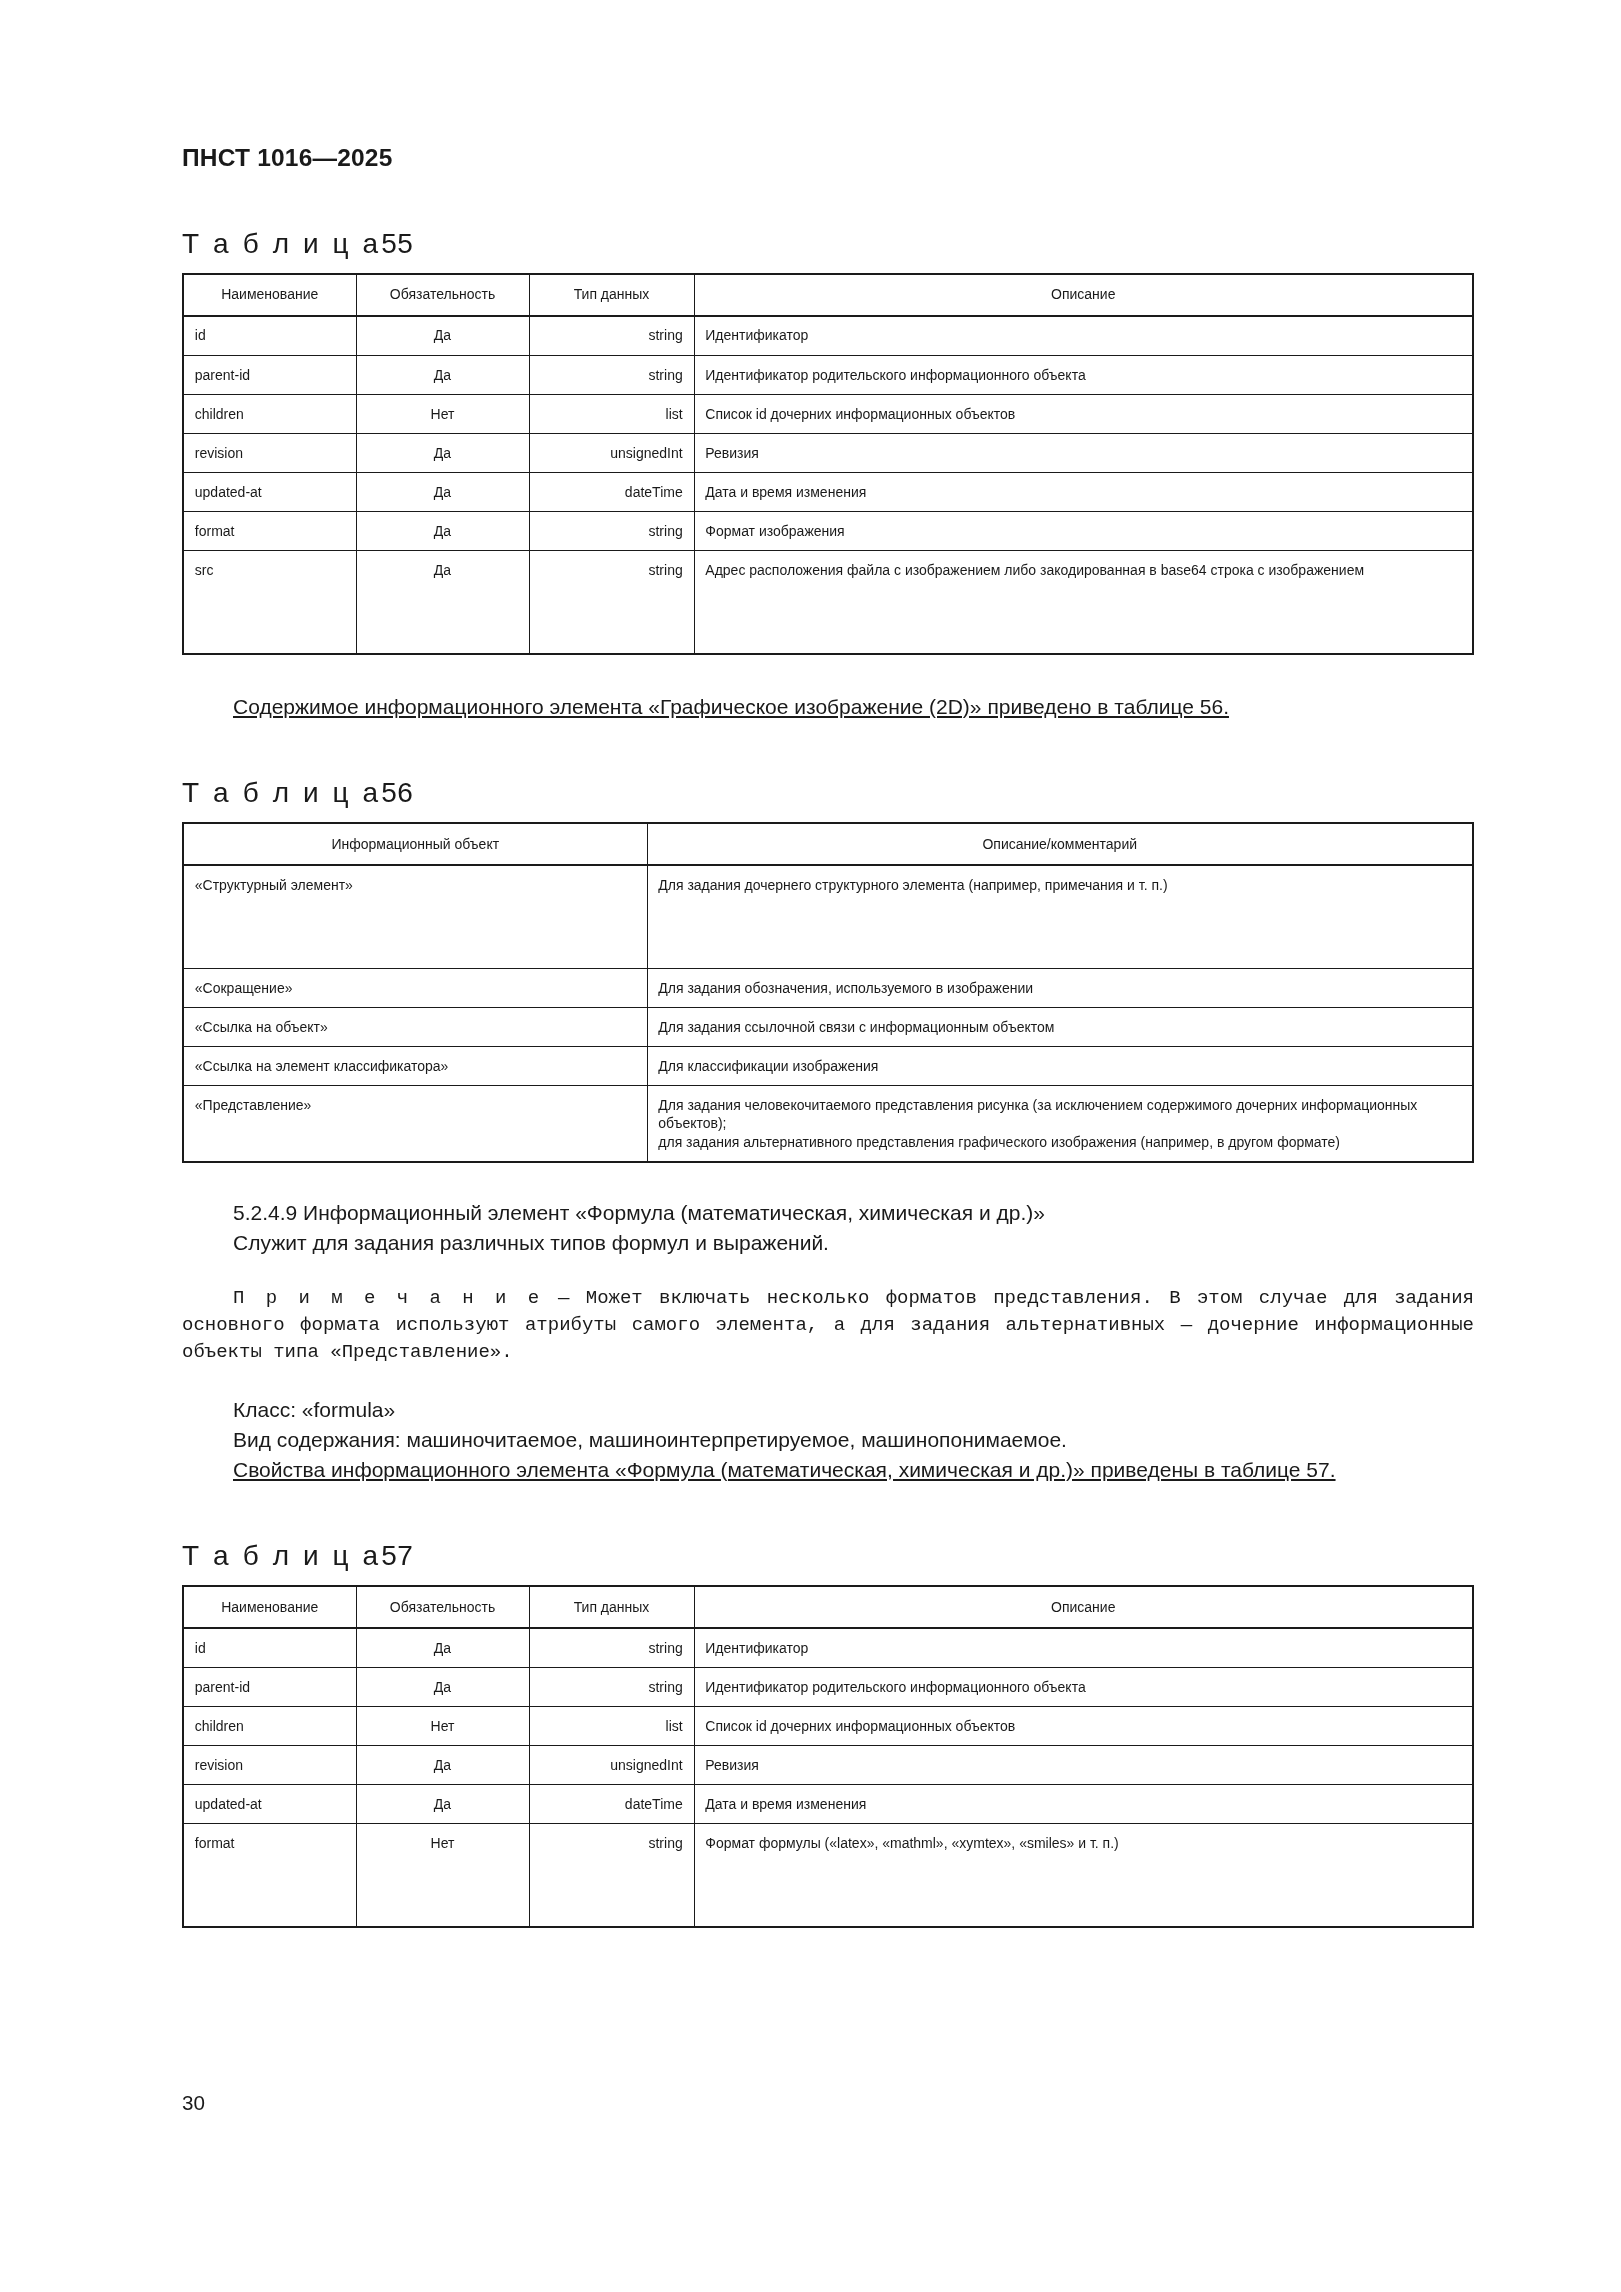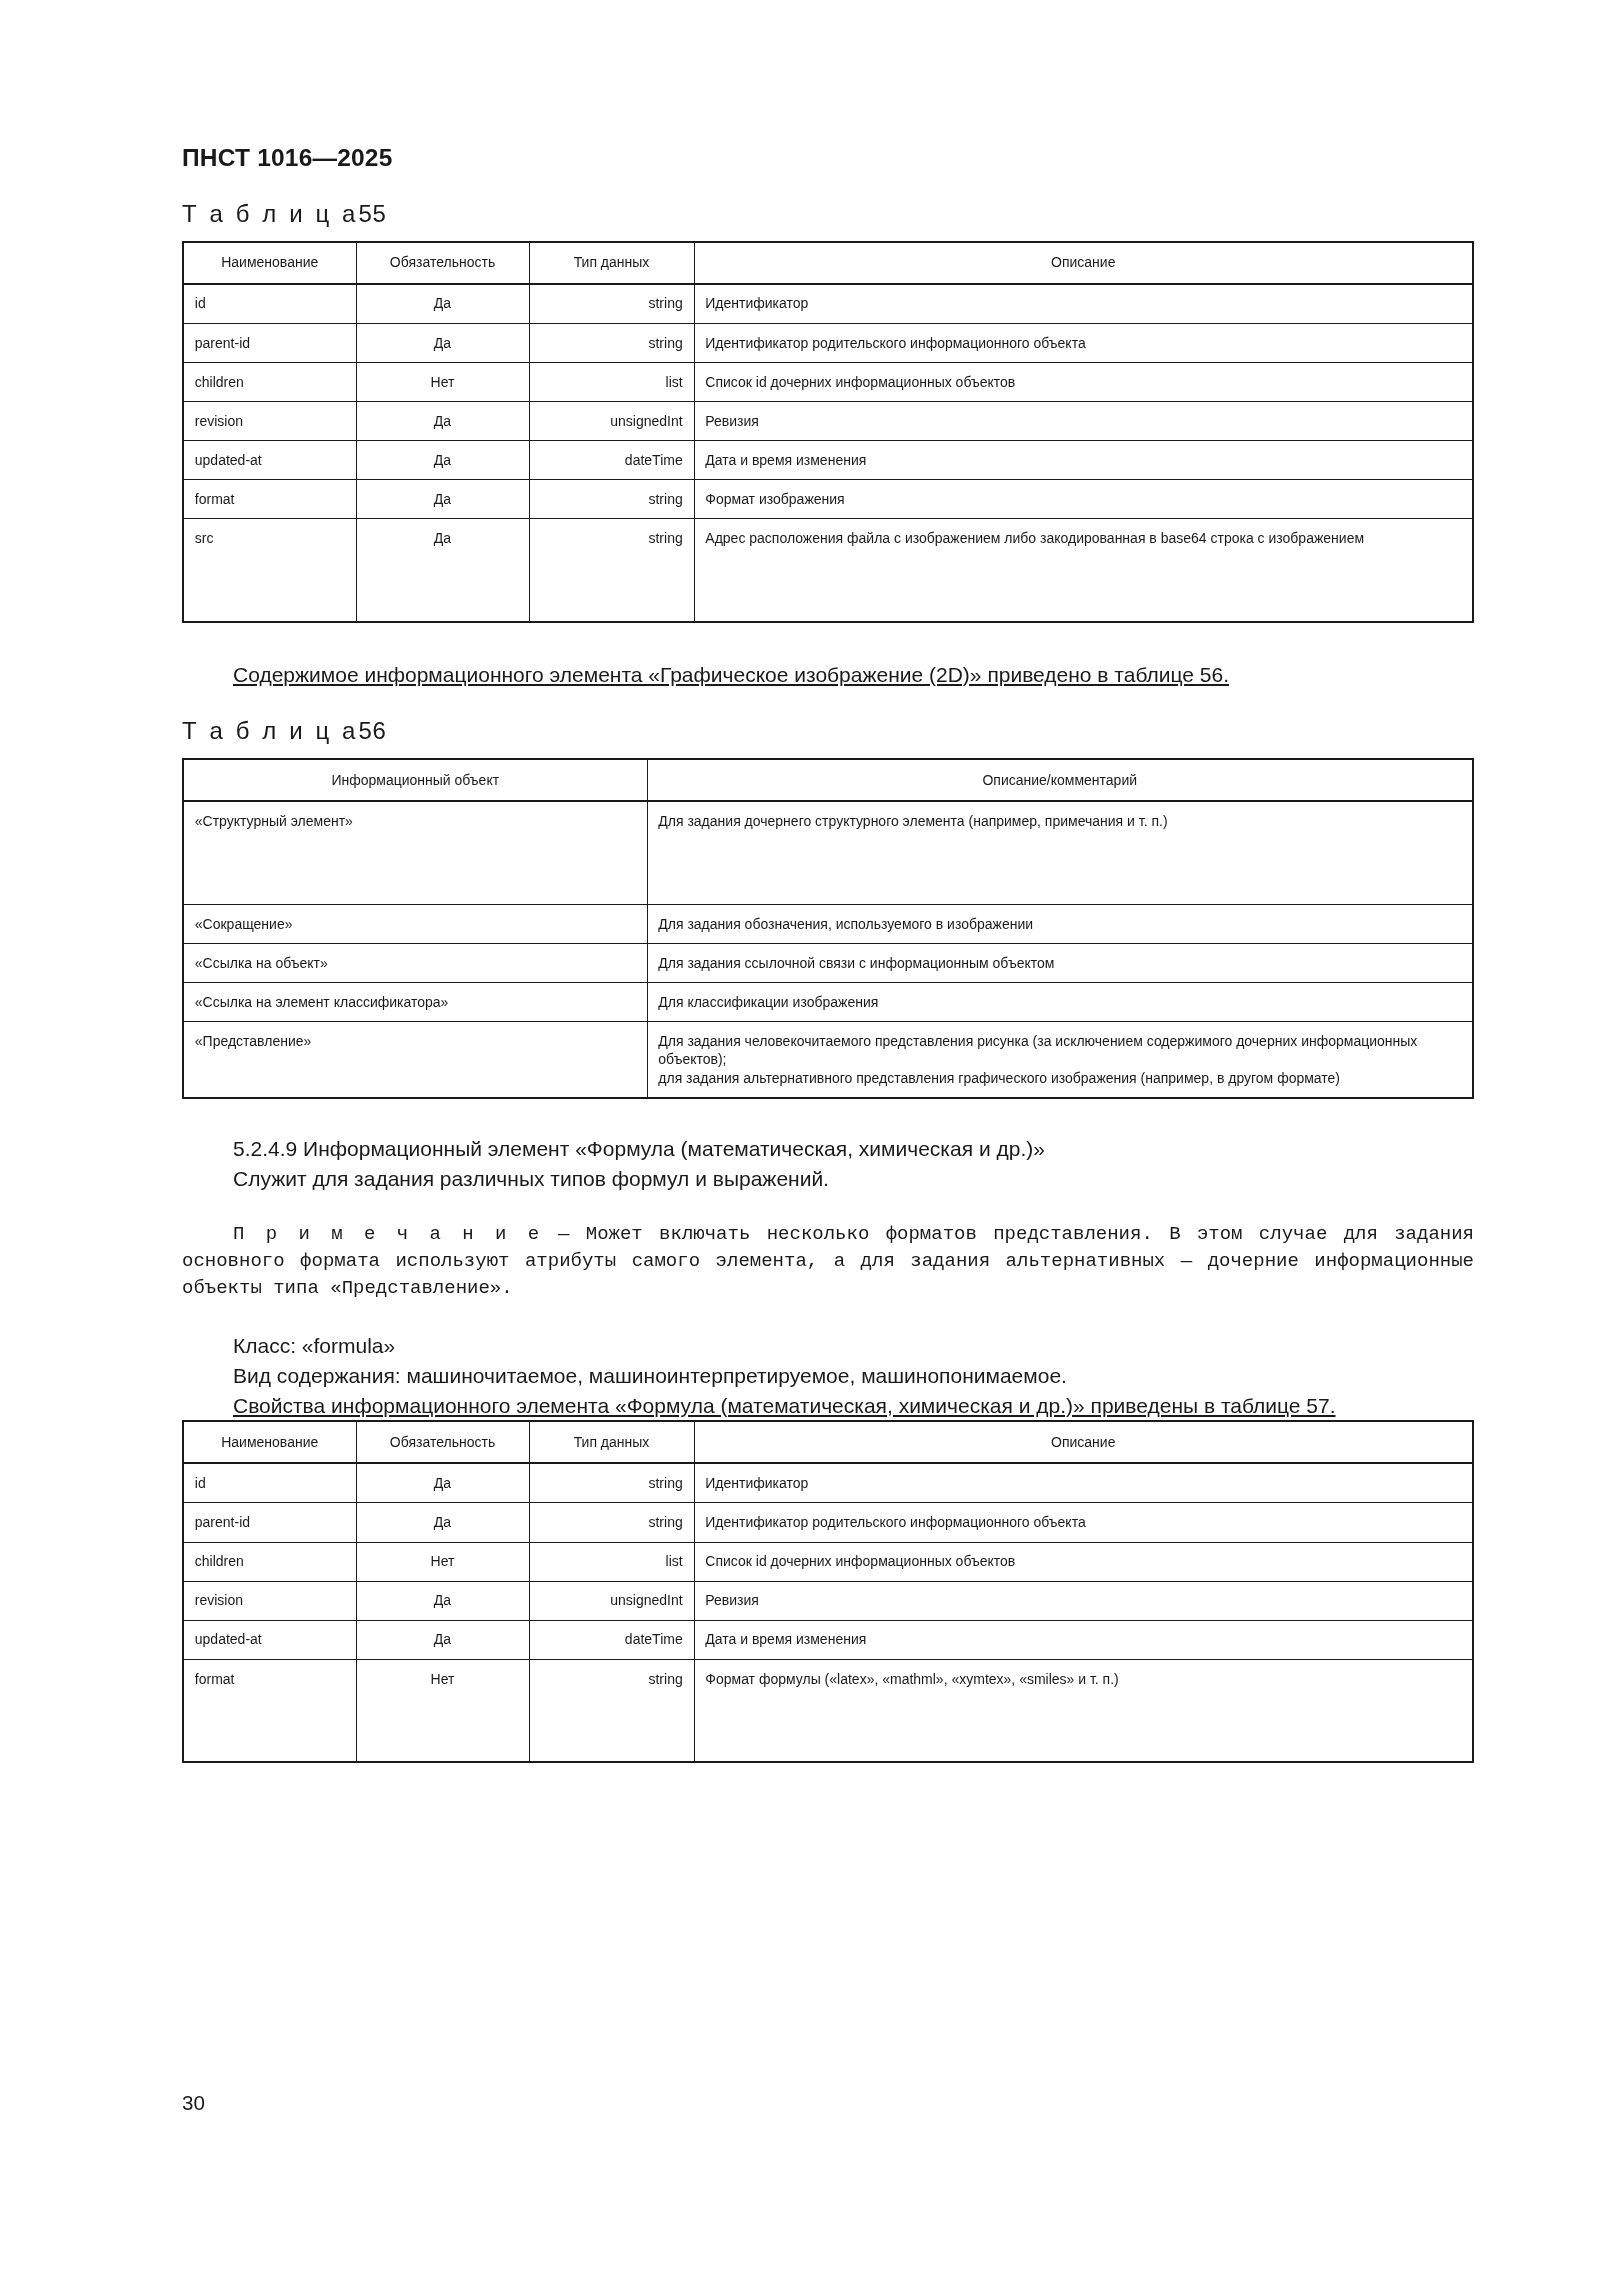--- a/index.html
+++ b/index.html
@@ -34,23 +34,23 @@
     font-size: 24.5px;
     font-weight: bold;
     letter-spacing: 0.2px;
     margin-top: 145px;
     margin-bottom: 0;
     line-height: 1.1;
   }
 
   
   .table-caption {
-    font-size: 24px;
+    font-size: 28px;
     letter-spacing: 3.1px;
-    margin-top: 28px;
+    margin-top: 56px;
     margin-bottom: 12.7px;
     white-space: pre;
   }
   .table-caption .num {
     letter-spacing: 0.5px;
   }
 
   
   table.std {
     border-collapse: collapse;
@@ -240,20 +240,21 @@
 
     <p class="line" style="margin-top:35px;">5.2.4.9 Информационный элемент «Формула (математическая, химическая и др.)»</p>
     <p class="line">Служит для задания различных типов формул и выражений.</p>
 
     <p class="note" style="margin-top:27.4px;"><span class="note-label">П р и м е ч а н и е</span><span> — Может включать несколько форматов представления. В этом случае для задания основного формата используют атрибуты самого элемента, а для задания альтернативных — дочерние информационные объекты типа «Представление».</span></p>
 
     <p class="line" style="margin-top:29px;">Класс: «formula»</p>
     <p class="line">Вид содержания: машиночитаемое, машиноинтерпретируемое, машинопонимаемое.</p>
     <p class="body">Свойства информационного элемента «Формула (математическая, химическая и др.)» приведены в таблице 57.</p>
 
+    <div class="table-caption"><span>Т а б л и ц а</span><span class="num">57</span></div>
 
     <table class="std attrs">
       <colgroup>
         <col class="w-name">
           <col class="w-req">
           <col class="w-type">
           <col class="w-desc">
       </colgroup>
       <thead>
         <tr>

